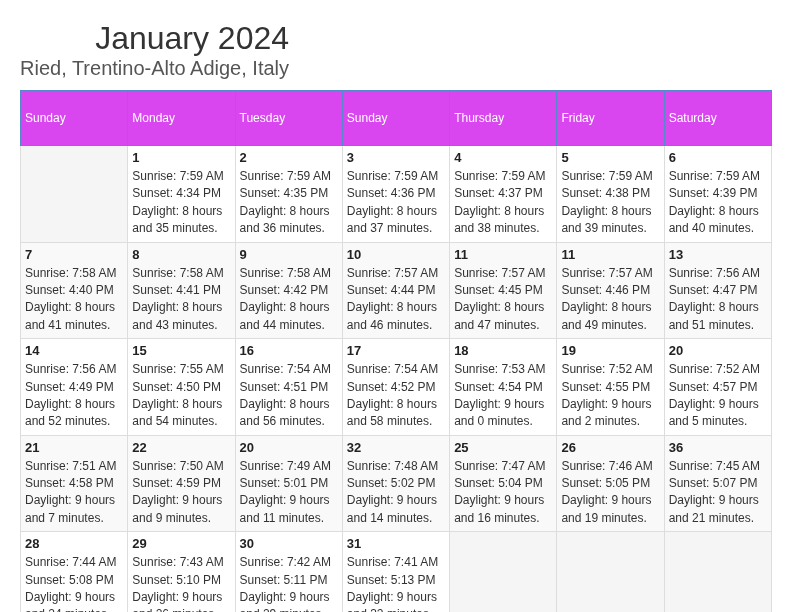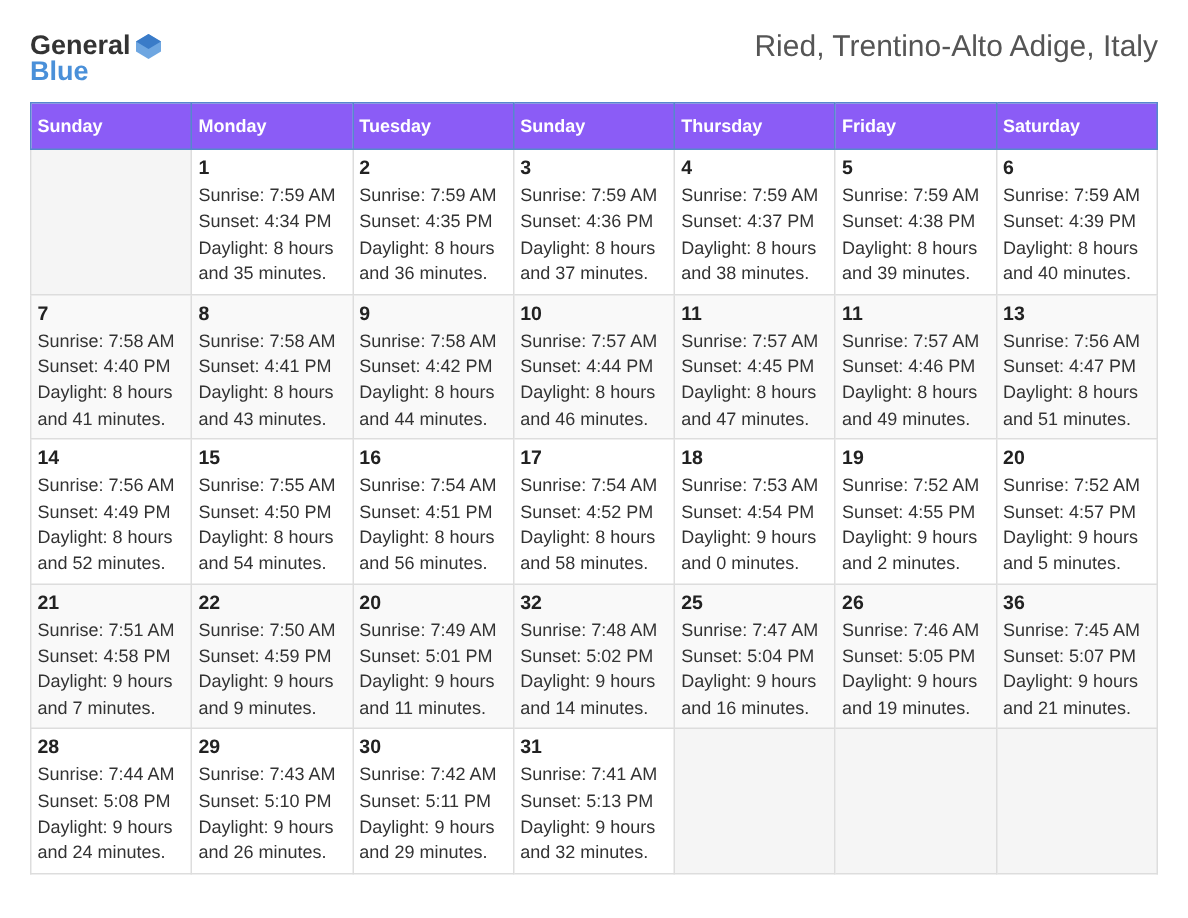--- a/index.html
+++ b/index.html
@@ -47,26 +47,26 @@
     .subtitle {
       font-size: 20px;
       color: #555;
     }
     table {
       width: 100%;
       border-collapse: collapse;
       font-size: 11px;
     }
     thead tr th {
-      background-color: #8b5cf6;
+      background-color: #d946ef;
       color: #fff;
-      padding: 8px 4px;
+      padding: 20px 4px;
       text-align: left;
       font-size: 12px;
-      font-weight: bold;
+      font-weight: normal;
       border: 1px solid #5588cc;
     }
     tbody tr td {
       border: 1px solid #ddd;
       vertical-align: top;
       padding: 4px;
       min-height: 80px;
       background: #fff;
     }
     tbody tr:nth-child(even) td {
@@ -84,33 +84,22 @@
       font-size: 12px;
     }
     .empty-cell {
       background: #f5f5f5 !important;
     }
   </style>
 </head>
 <body>
 
 <div class="header">
-  <div class="logo">
-    <div style="display:flex;flex-direction:column;align-items:flex-start;">
-      <div style="display:flex;align-items:center;">
-        <span class="logo-text-general">General</span>
-        <svg class="logo-icon" viewBox="0 0 24 24" fill="#4a90d9">
-          <path d="M12 2 L22 8 L22 16 L12 22 L2 16 L2 8 Z" fill="#4a90d9" opacity="0.8"></path>
-          <path d="M12 2 L22 8 L12 14 L2 8 Z" fill="#3a7bc8"></path>
-        </svg>
-      </div>
-      <span class="logo-text-blue" style="margin-top:-4px;">Blue</span>
-    </div>
-  </div>
   <div class="title-block">
+    <div class="main-title">January 2024</div>
     <div class="subtitle">Ried, Trentino-Alto Adige, Italy</div>
   </div>
 </div>
 
 <table>
   <thead>
     <tr>
     <th>Sunday</th>
         <th>Monday</th>
         <th>Tuesday</th>

